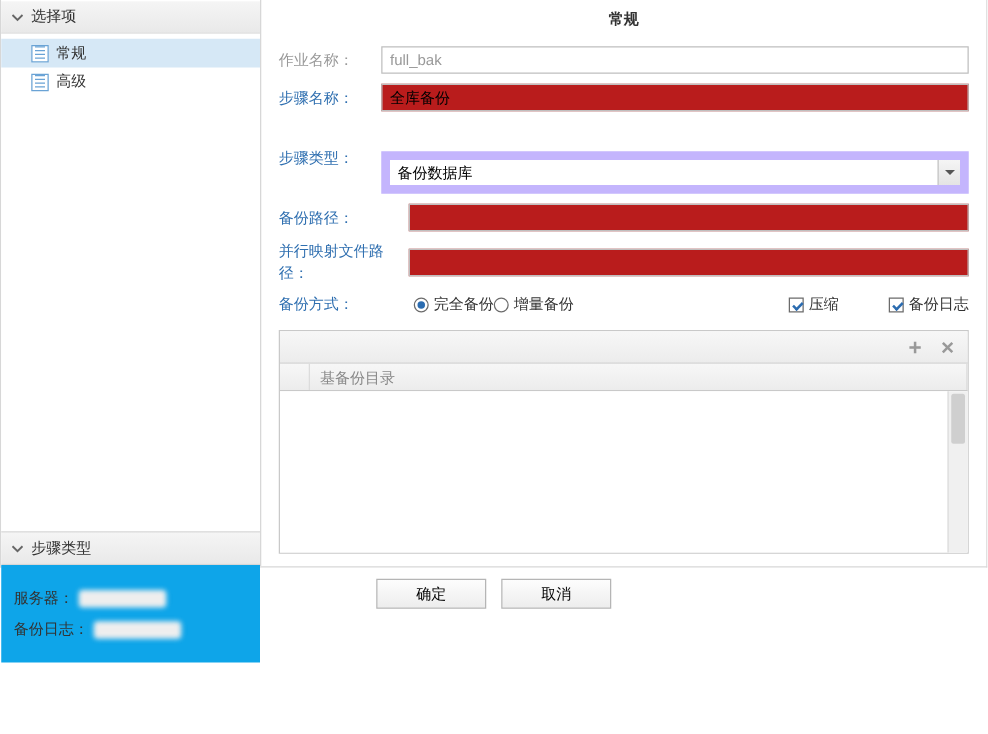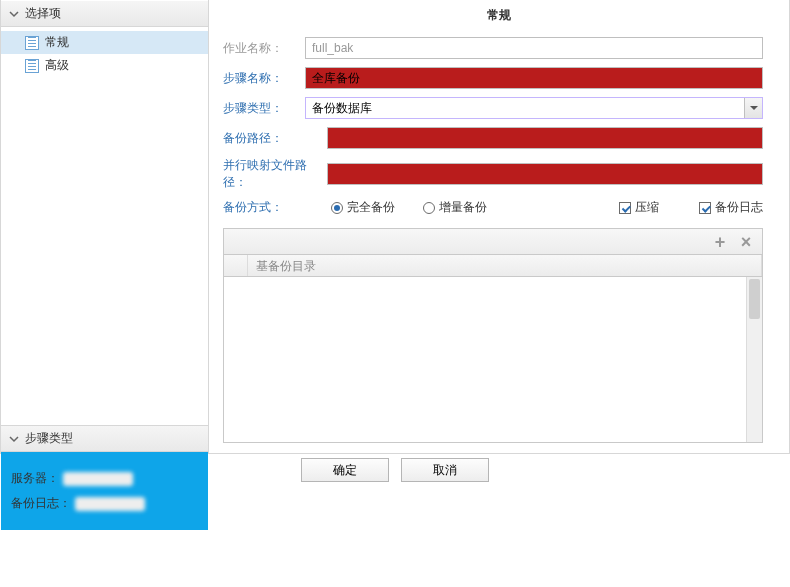--- a/index.html
+++ b/index.html
@@ -89,21 +89,21 @@
   flex: 1;
   display: flex;
   flex-direction: column;
 }
 .panel-title {
   text-align: center;
   font-weight: bold;
   padding: 7px 0;
 }
 .form-area {
-  padding: 6px 26px 10px 14px;
+  padding: 6px 14px 10px 14px;
   flex: 1;
   display: flex;
   flex-direction: column;
 }
 .form-row {
   display: flex;
   align-items: center;
   margin-bottom: 8px;
 }
 .lbl {
@@ -118,21 +118,22 @@
   border: 1px solid #bfbfbf;
   padding: 0 6px;
   font-size: 12px;
   font-family: inherit;
   background: #b91c1c;
 }
 .txt-input:disabled { color: #999; background: #fff; }
 .select-wrap {
   flex: 1;
   display: flex;
-  border: 1px solid #c4b5fd;
+  border: 7px solid #c4b5fd;
+  margin-top: 24px;
 }
 .select-wrap input {
   flex: 1; border: none; height: 20px; padding: 0 6px;
   font-family: inherit; font-size: 12px;
 }
 .select-btn {
   width: 18px;
   background: linear-gradient(#f5f5f5,#e4e4e4);
   border-left: 1px solid #bfbfbf;
   display: flex; align-items: center; justify-content: center;
@@ -142,21 +143,21 @@
   width: 0; height: 0;
   border-left: 4px solid transparent;
   border-right: 4px solid transparent;
   border-top: 4px solid #555;
 }
 .opts-row {
   display: flex;
   align-items: center;
   margin-bottom: 8px;
 }
-.radio-grp { display: flex; gap: 28px; margin-left: 4px; }
+.radio-grp { display: flex; gap: 0; margin-left: 4px; }
 .radio-item, .check-item {
   display: flex; align-items: center; gap: 4px; cursor: pointer;
 }
 .radio-circle {
   width: 12px; height: 12px; border-radius: 50%;
   border: 1px solid #6b6b6b; position: relative; background: #fff;
 }
 .radio-circle.checked::after {
   content: ""; position: absolute; inset: 2px;
   border-radius: 50%; background: #2b6cb0;
@@ -215,21 +216,21 @@
   border-left: 1px solid #dcdcdc;
 }
 .scroll-thumb {
   position: absolute; left: 2px; right: 2px; top: 2px;
   height: 40px; background: #cfcfcf; border-radius: 2px;
 }
 .footer {
   height: 33px;
   display: flex;
   justify-content: center;
-  align-items: flex-start;
+  align-items: flex-end;
   gap: 12px;
   padding-top: 4px;
 }
 .btn {
   width: 88px; height: 24px;
   background: linear-gradient(#fdfdfd,#ededed);
   border: 1px solid #b5b5b5;
   cursor: pointer;
   font-family: inherit;
   font-size: 12px;

